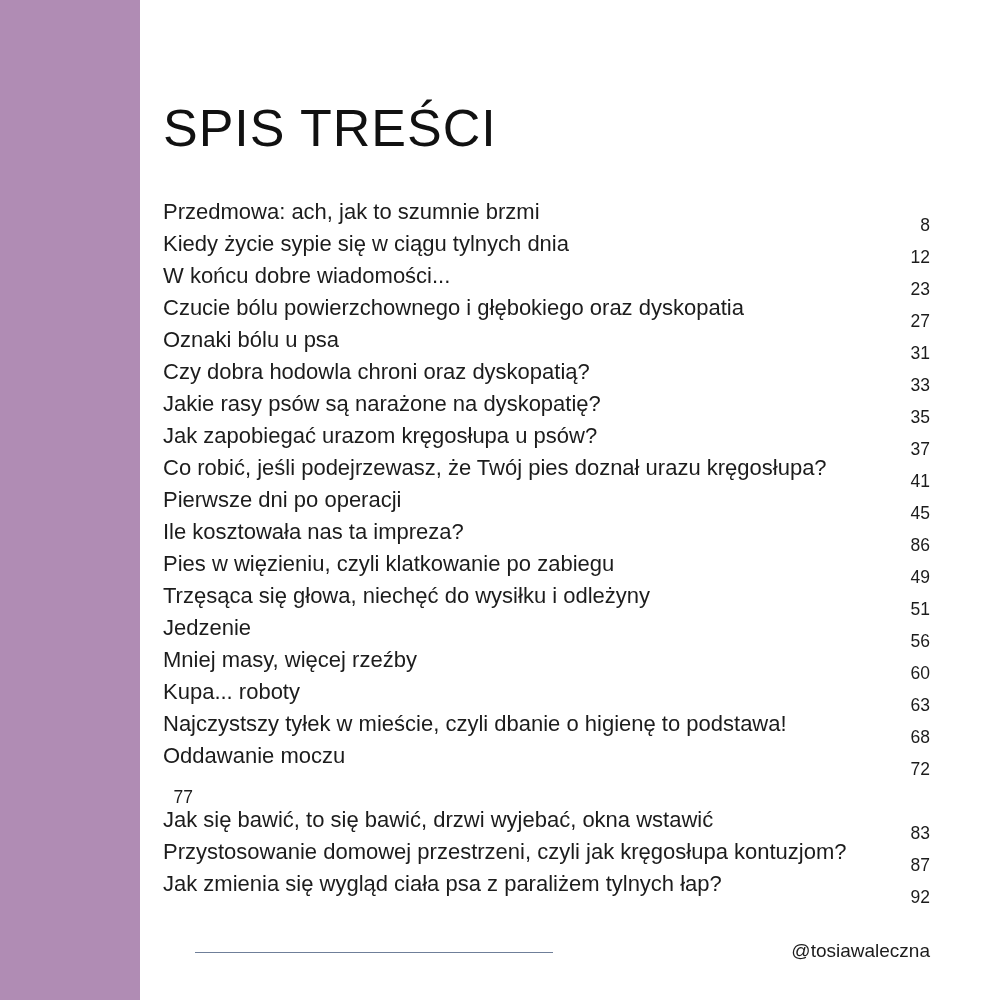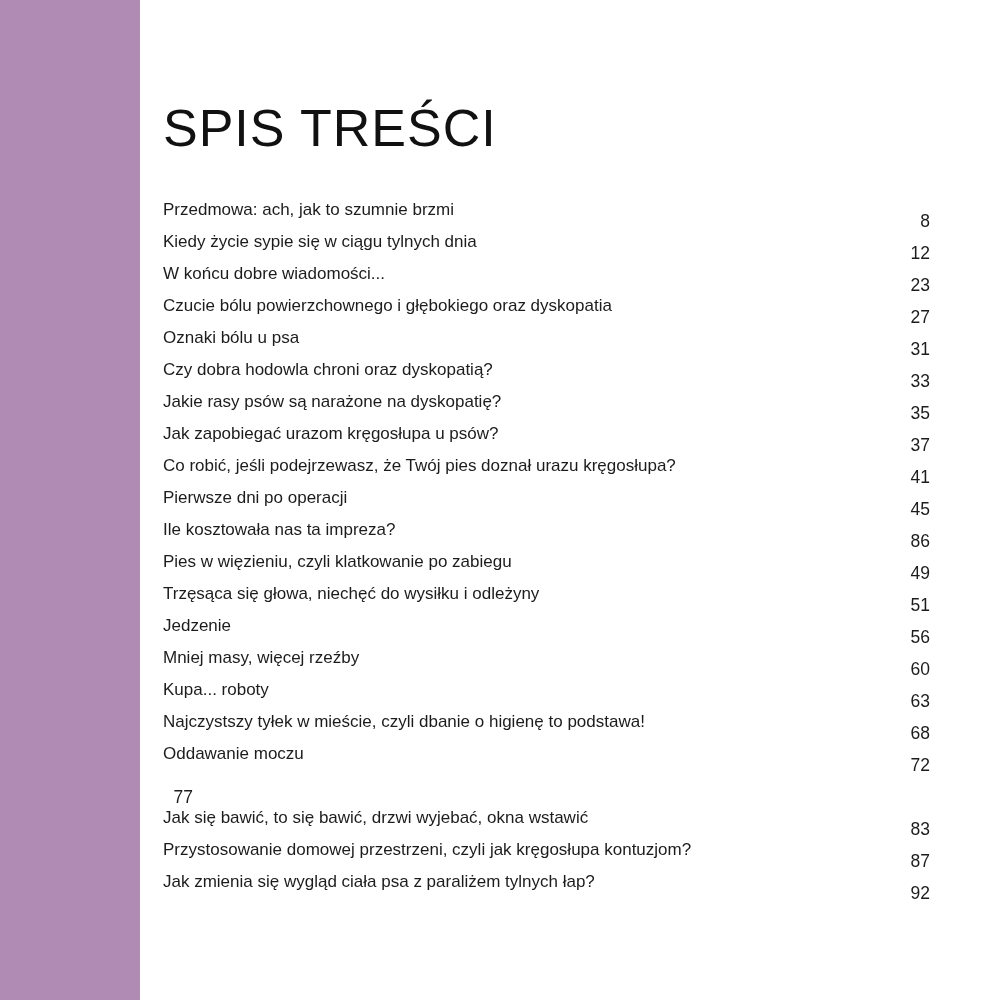--- a/index.html
+++ b/index.html
@@ -51,21 +51,21 @@
   .toc {
     margin-top: 42px;
   }
   .toc-row {
     display: flex;
     align-items: baseline;
     justify-content: space-between;
     height: 32px;
   }
   .toc-label {
-    font-size: 17px;
+    font-size: 22px;
     color: #1c1c1c;
     white-space: nowrap;
     line-height: 1.2;
   }
   .toc-page {
     font-size: 17.5px;
     color: #1c1c1c;
     text-align: right;
     min-width: 30px;
     position: relative;
@@ -213,14 +213,18 @@
       </div>
 
       <div class="toc-row">
         <span class="toc-label">Jak zmienia się wygląd ciała psa z paraliżem tylnych łap?</span>
         <span class="toc-page">92</span>
       </div>
 
     </div>
   </div>
 
+  <div class="footer">
+    <div class="footer-rule"></div>
+    <div class="footer-handle">@tosiawaleczna</div>
+  </div>
 
 </div>
 
 </body></html>

